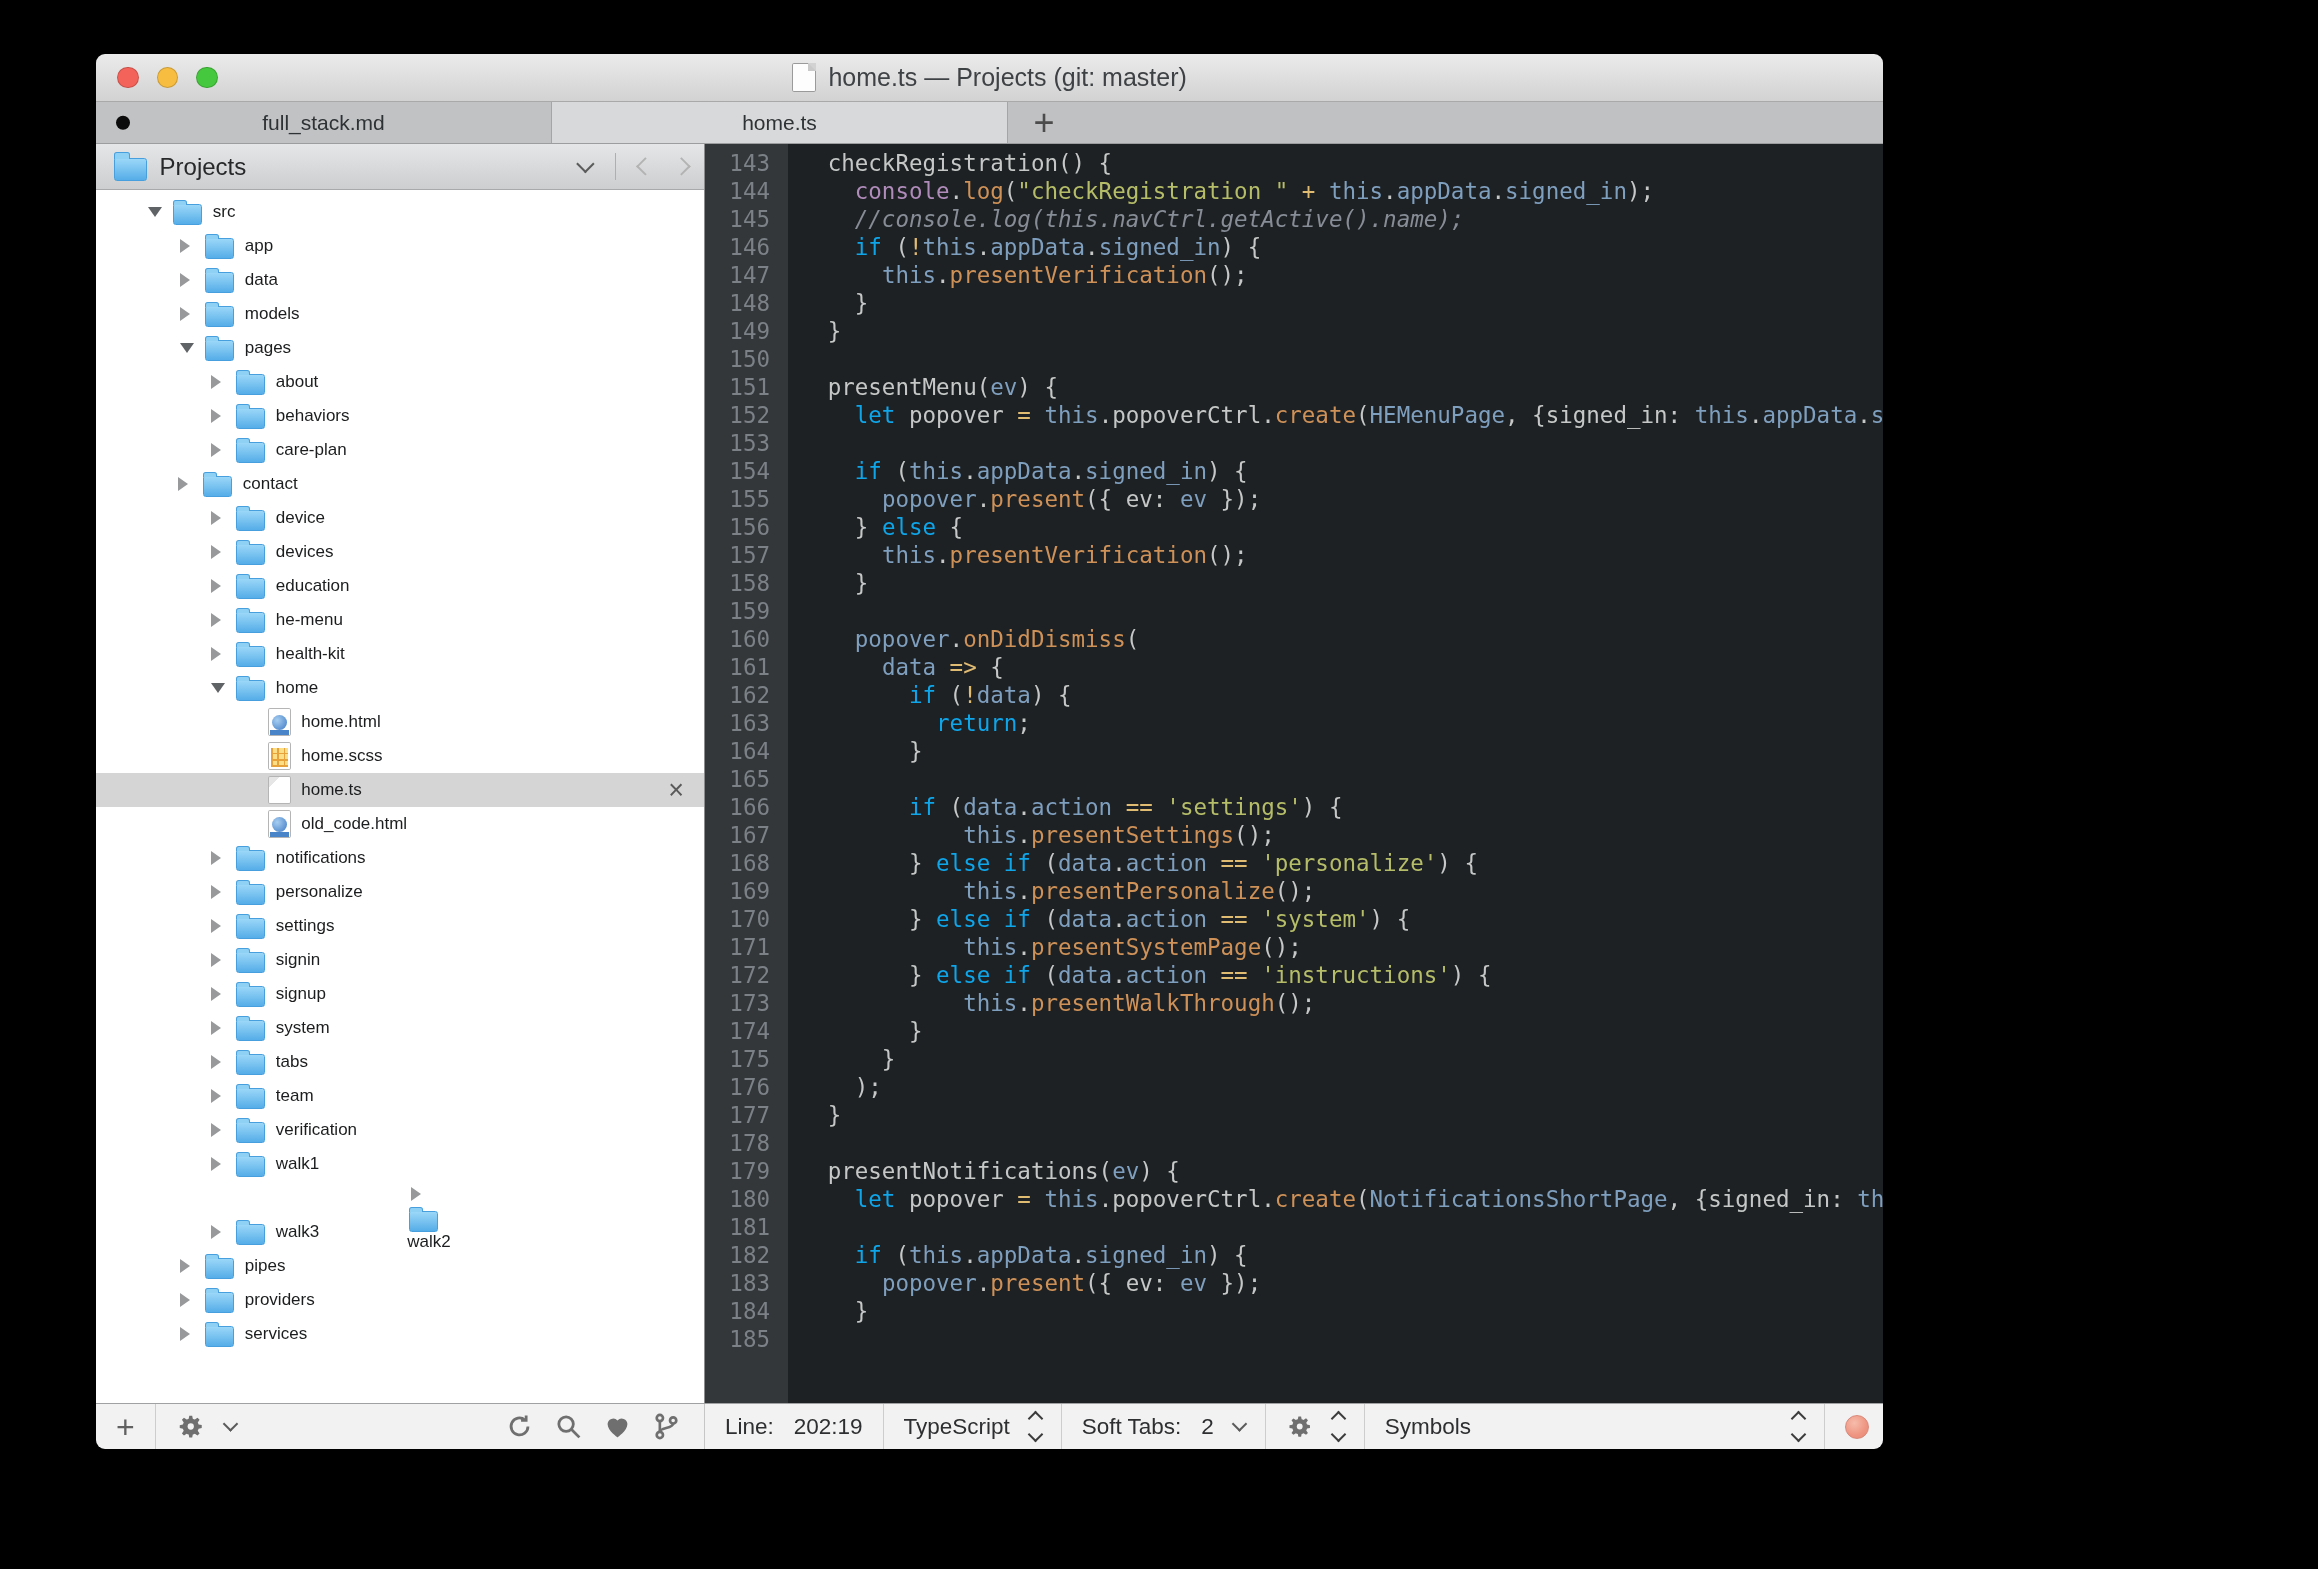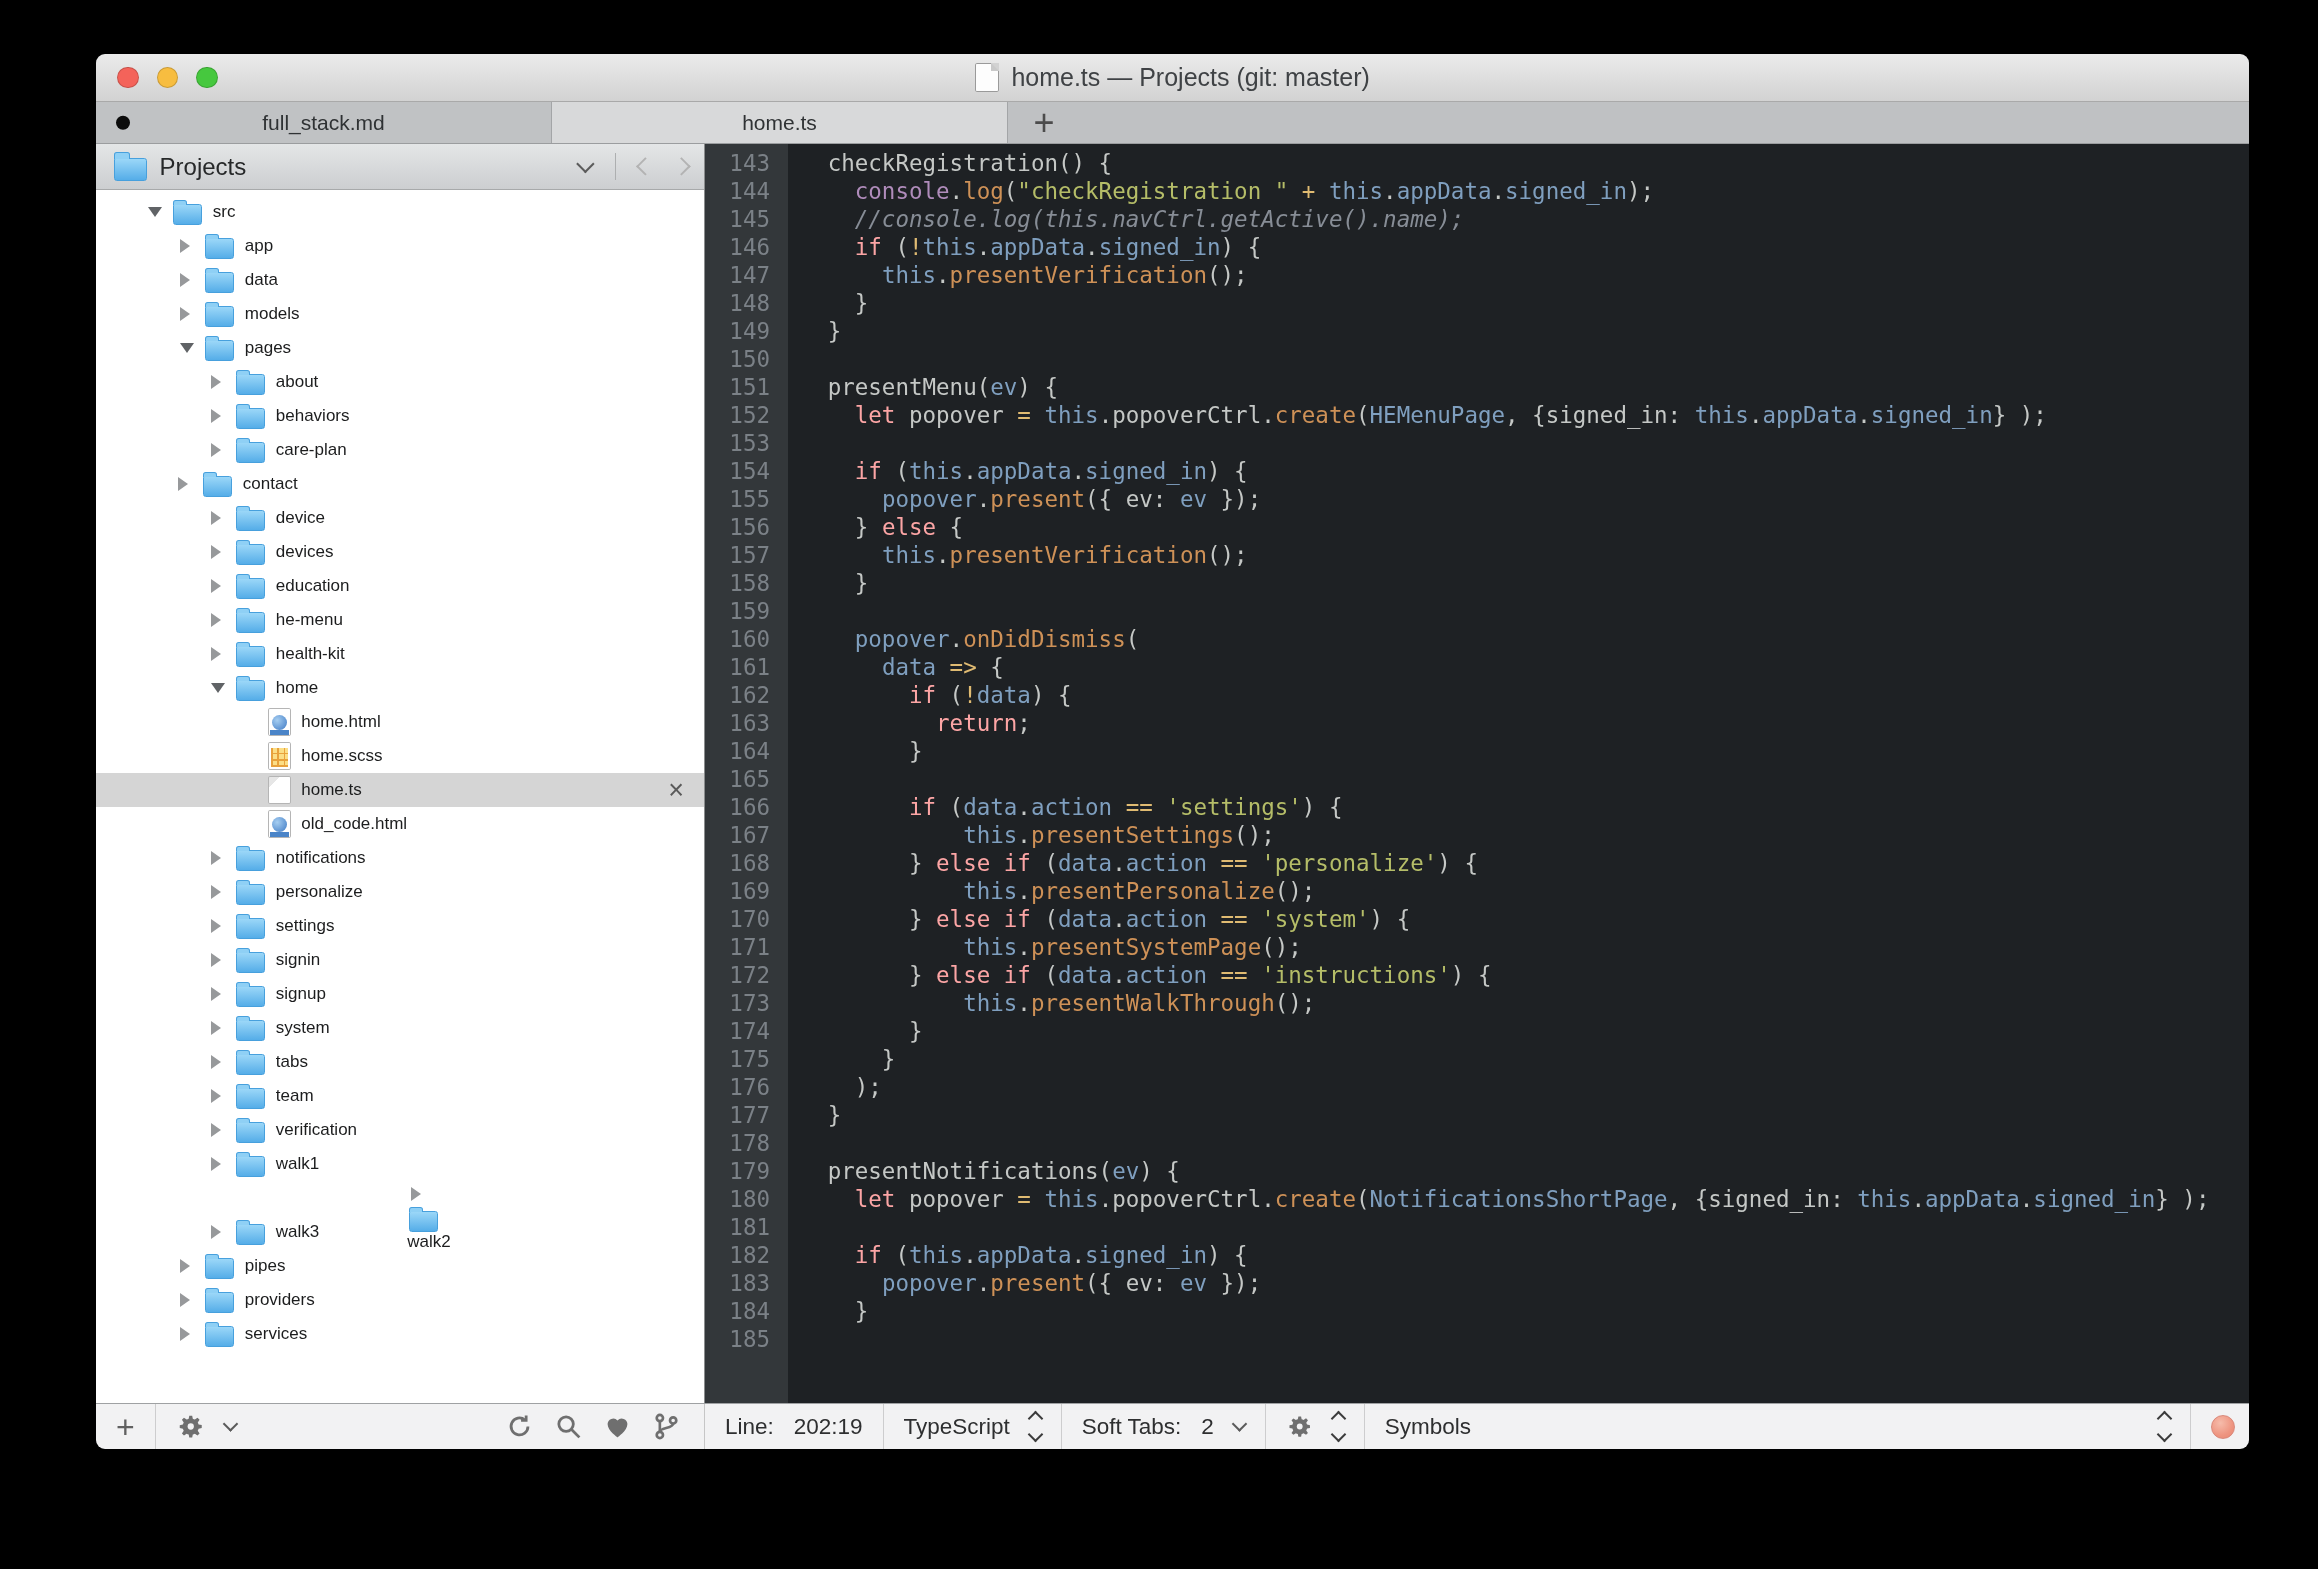--- a/index.html
+++ b/index.html
@@ -1,17 +1,17 @@
 <!DOCTYPE html>
 <html style="font-size:14.4px"><head>
 <meta charset="utf-8">
 <style>
   html,body{margin:0;padding:0;}
   body{width:2319px;height:1570px;background:#000;font-family:"Liberation Sans",sans-serif;position:relative;overflow:hidden;}
-  .window{position:absolute;left:96px;top:54px;width:2153px;height:1395px;border-radius:9px;display:flex;flex-direction:column;overflow:hidden;background:#1e2124;box-shadow:0 18px 54px rgba(0,0,0,.6);}
+  .window{position:absolute;left:96px;top:54px;width:1787px;height:1395px;border-radius:9px;display:flex;flex-direction:column;overflow:hidden;background:#1e2124;box-shadow:0 18px 54px rgba(0,0,0,.6);}
 
   
   .titlebar{height:47px;flex:0 0 47px;background:linear-gradient(#ebebeb,#d2d2d2);border-bottom:0.9px solid #a9a9a9;display:flex;align-items:center;position:relative;}
   .traffic{display:flex;gap:18px;margin-left:21px;}
   .tl{width:21.6px;height:21.6px;border-radius:50%;border:0.9px solid rgba(0,0,0,.18);box-sizing:border-box;}
   .tl.red{background:#f4635a;} .tl.yellow{background:#f7bd40;} .tl.green{background:#46c83e;}
   .title-wrap{position:absolute;left:0;right:0;display:flex;justify-content:center;align-items:center;gap:12.6px;pointer-events:none;}
   .doc-icon{width:21.6px;height:27px;background:#fdfdfd;border:0.9px solid #9a9a9a;border-radius:1.8px;position:relative;}
   .doc-icon::after{content:'';position:absolute;top:-0.9px;right:-0.9px;width:0;height:0;border-style:solid;border-width:0 8px 8px 0;border-color:#d2d2d2 #d2d2d2 #c9c9c9 transparent;}
   .win-title{font-size:25px;color:#3f4245;font-weight:500;}
@@ -58,21 +58,21 @@
   .disc.open::before{content:'';width:0;height:0;border-top:10.8px solid #606366;border-left:7.2px solid rgba(0,0,0,0);border-right:7.2px solid rgba(0,0,0,0);}
   .tree-label{font-size:17px;color:#1c1d1e;margin-left:10.8px;white-space:nowrap;}
   .close-x{position:absolute;right:20px;font-size:27px;color:#5a5a5a;line-height:1;}
 
   
   .editor{flex:1 1 auto;display:flex;min-width:0;background:#1e2124;}
   .gutter{width:83px;flex:0 0 83px;background:#33373a;padding-top:5.4px;box-sizing:border-box;}
   .gut-line{height:28px;font:22.5px/28px "DejaVu Sans Mono",monospace;color:#7b8187;text-align:right;padding-right:18px;}
   .code{flex:1 1 auto;padding:5.4px 0 0 12.6px;overflow:hidden;}
   .code-line{height:28px;white-space:pre;font:22.5px/28px "DejaVu Sans Mono",monospace;color:#c5c8c6;}
-  .t-pl{color:#c5c8c6;} .t-kw{color:#fca5a5;margin-top:43px;} .t-op{color:#e0bb72;} .t-fn{color:#ce9157;}
+  .t-pl{color:#c5c8c6;} .t-kw{color:#0ea5e9;margin-top:43px;} .t-op{color:#e0bb72;} .t-fn{color:#ce9157;}
   .t-str{color:#b5bd68;} .t-cmt{color:#878d96;font-style:italic;} .t-var{color:#7f9fbf;} .t-pur{color:#b08cbb;}
 
   
   .statusbar{height:45px;flex:0 0 45px;background:#f2f2f3;border-top:0.9px solid #9fa1a3;display:flex;align-items:stretch;font-size:22.5px;color:#2e2f30;}
   .sb-left{width:609px;flex:0 0 609px;border-right:0.9px solid #c6c6c6;display:flex;align-items:center;box-sizing:border-box;padding:0 23.4px 0 20px;gap:20px;}
   .sb-mid{flex:1 1 auto;display:flex;align-items:center;padding:0 14.4px 0 20px;gap:20px;}
   .sb-div{width:0.9px;height:45px;background:#cdcdce;flex:0 0 0.9px;}
   .sb-icon{display:flex;align-items:center;justify-content:center;}
   .sb-plus{font-size:32px;font-weight:200;color:#616161;line-height:1;}
   .stepper{display:flex;flex-direction:column;align-items:center;gap:4.5px;}

